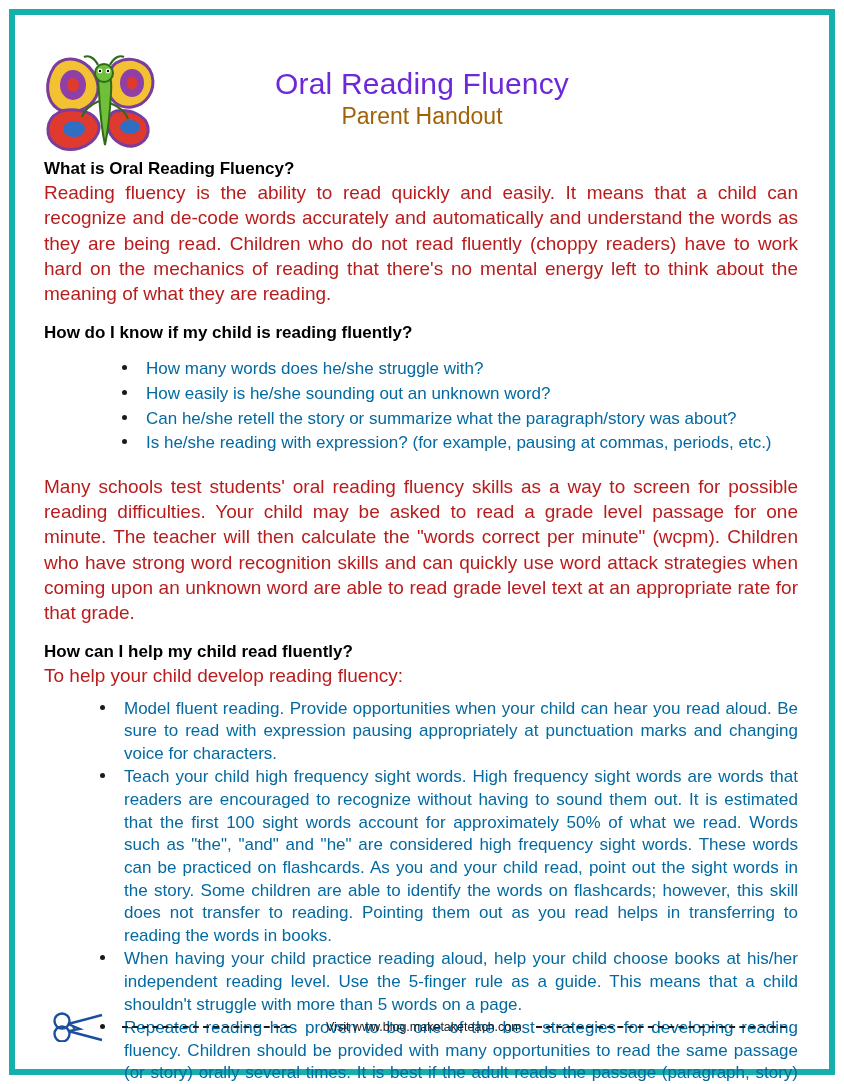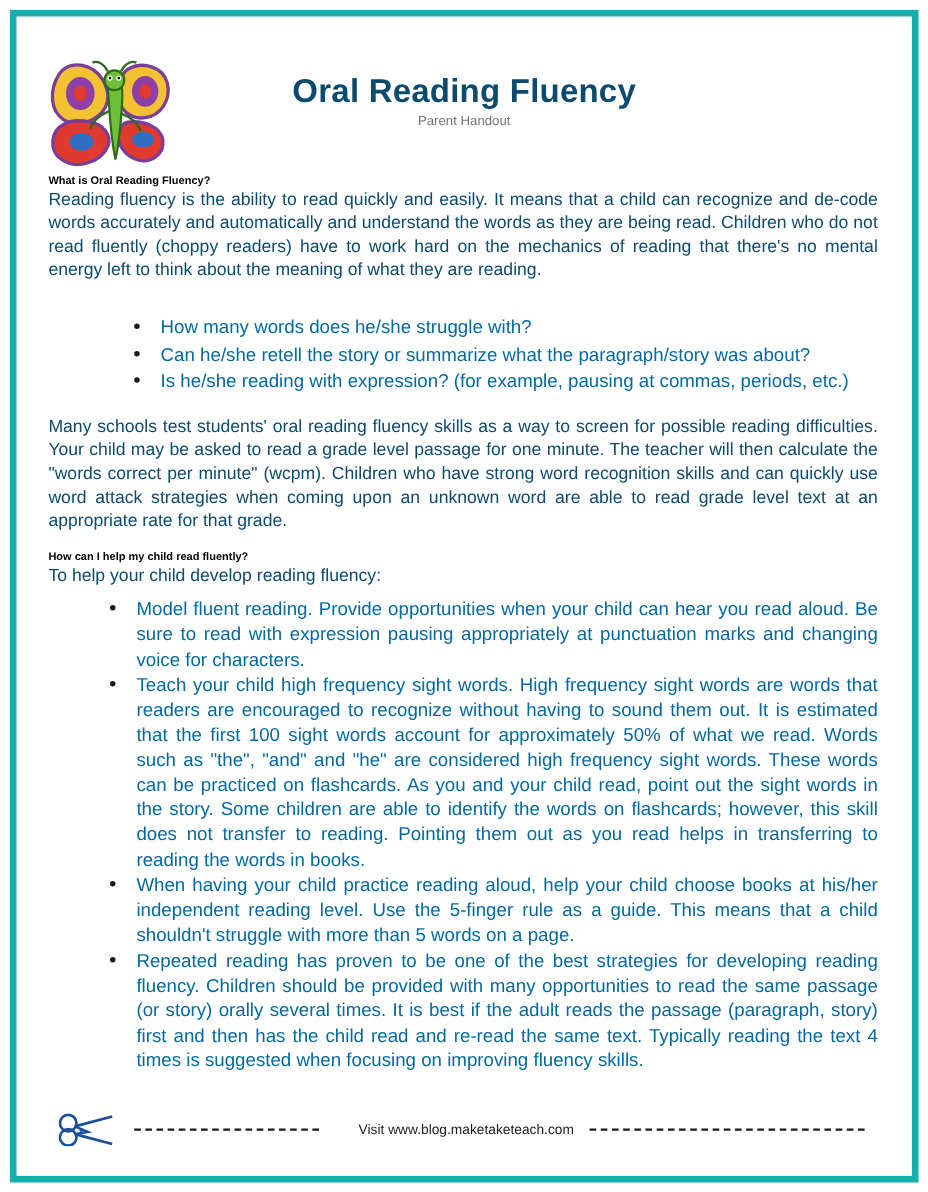--- a/index.html
+++ b/index.html
@@ -48,48 +48,48 @@
     top: 6px;
     width: 130px;
     height: 110px;
   }
   .title-block {
     text-align: center;
     padding-top: 20px;
   }
   .doc-title {
     font-size: 30px;
-    font-weight: bold;
-    color: #0c4a6e;
+    font-weight: normal;
+    color: #6d28d9;
     letter-spacing: 0.2px;
     line-height: 1.1;
   }
   .doc-subtitle {
-    font-size: 12px;
-    color: #737373;
+    font-size: 23px;
+    color: #a16207;
     margin-top: 3px;
   }
 
   
   .body-area {
     padding: 0 4px 0 2px;
     color: #1a1a1a;
   }
   h2.section-head {
-    font-size: 10px;
+    font-size: 17px;
     font-weight: bold;
     margin: 0 0 1px 0;
     color: #000000;
   }
   p.para {
-    font-size: 16px;
+    font-size: 19px;
     line-height: 1.33;
     margin: 0 0 0 0;
     text-align: justify;
-    color: #0c4a6e;
+    color: #b91c1c;
   }
   .gap-lg { height: 17px; }
   .gap-md { height: 14px; }
   .gap-sm { height: 9px; }
 
   ul.bullets {
     list-style: none;
     margin: 0;
     padding: 0;
   }
@@ -192,25 +192,27 @@
       </div>
     </div>
 
     <div class="body-area">
 
       <h2 class="section-head">What is Oral Reading Fluency?</h2>
       <p class="para">Reading fluency is the ability to read quickly and easily.  It means that a child can recognize and de-code words accurately and automatically and understand the words as they are being read.  Children who do not read fluently (choppy readers) have to work hard on the mechanics of reading that there's no mental energy left to think about the meaning of what they are reading.</p>
 
       <div class="gap-lg"></div>
 
+      <h2 class="section-head">How do I know if my child is reading fluently?</h2>
 
       <div class="gap-md"></div>
 
       <ul class="bullets indent1">
         <li>How many words does he/she struggle with?</li>
+        <li>How easily is he/she sounding out an unknown word?</li>
         <li>Can he/she retell the story or summarize what the paragraph/story was about?</li>
         <li>Is he/she reading with expression? (for example, pausing at commas, periods, etc.)</li>
       </ul>
 
       <div class="gap-lg"></div>
 
       <p class="para">Many schools test students' oral reading fluency skills as a way to screen for possible reading difficulties.  Your child may be asked to read a grade level passage for one minute.  The teacher will then calculate the "words correct per minute" (wcpm).  Children who have strong word recognition skills and can quickly use word attack strategies when coming upon an unknown word are able to read grade level text at an appropriate rate for that grade.</p>
 
       <div class="gap-lg"></div>
 

